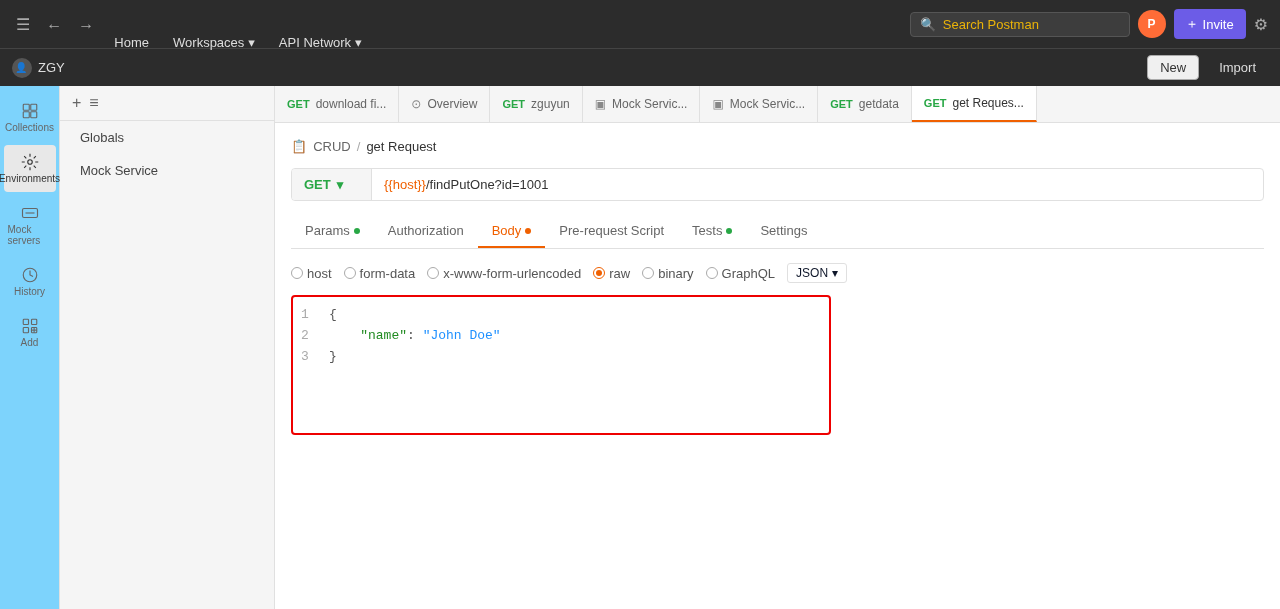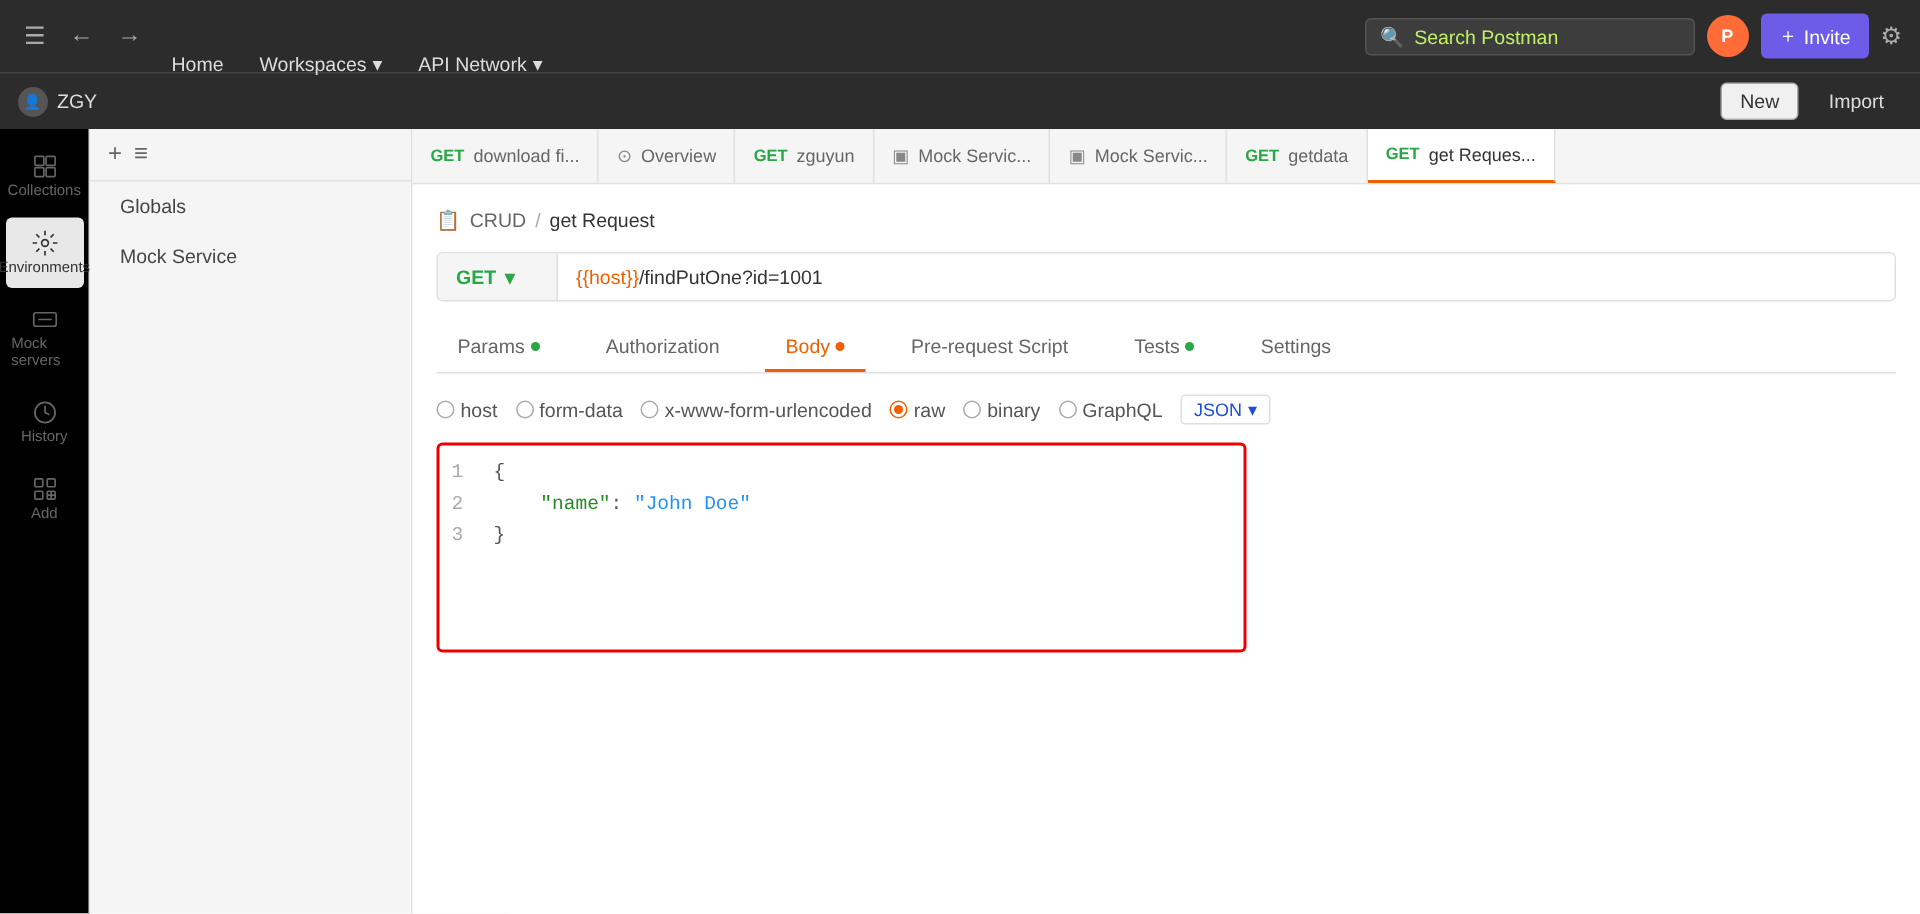--- a/index.html
+++ b/index.html
@@ -43,21 +43,21 @@
     .import-btn {
       background: none; border: none; color: #ddd; padding: 4px 12px;
       border-radius: 4px; cursor: pointer; font-size: 13px;
     }
 
     
     .main-layout { display: flex; height: calc(100vh - 86px); background: #fff; }
 
     
     .icon-sidebar {
-      width: 60px; background: #000000; border-right: 1px solid #e0e0e0;
+      width: 60px; background: #7dd3fc; border-right: 1px solid #e0e0e0;
       display: flex; flex-direction: column; align-items: center; padding-top: 8px; gap: 4px;
     }
     .icon-item {
       display: flex; flex-direction: column; align-items: center; gap: 2px;
       padding: 8px 4px; border-radius: 4px; cursor: pointer; width: 52px;
       color: #666; font-size: 10px;
     }
     .icon-item.active { background: #e8e8e8; color: #333; }
     .icon-item svg { width: 18px; height: 18px; }
 
@@ -105,21 +105,21 @@
       background: #f5f5f5; border-right: 1px solid #e0e0e0; cursor: pointer;
       font-size: 13px; font-weight: 600; color: #28a745; min-width: 80px;
     }
     .url-input {
       flex: 1; border: none; outline: none; padding: 8px 12px; font-size: 13px; color: #333;
     }
     .url-variable { color: #f06000; }
 
     
     .req-tabs {
-      display: flex; gap: 16px; border-bottom: 1px solid #e0e0e0; margin-bottom: 14px;
+      display: flex; gap: 0; border-bottom: 1px solid #e0e0e0; margin-bottom: 14px;
     }
     .req-tab {
       padding: 8px 14px; cursor: pointer; font-size: 13px; color: #666;
       border-bottom: 2px solid transparent; display: flex; align-items: center; gap: 4px;
     }
     .req-tab.active { color: #f06000; border-bottom-color: #f06000; }
     .dot { width: 6px; height: 6px; border-radius: 50%; display: inline-block; }
     .dot-green { background: #28a745; }
     .dot-orange { background: #f06000; }
 
@@ -129,21 +129,21 @@
     }
     .radio-opt { display: flex; align-items: center; gap: 4px; cursor: pointer; font-size: 13px; color: #555; }
     .radio-circle {
       width: 12px; height: 12px; border-radius: 50%; border: 1.5px solid #aaa;
       display: flex; align-items: center; justify-content: center;
     }
     .radio-circle.selected { border-color: #f06000; }
     .radio-circle.selected::after { content: ''; width: 6px; height: 6px; border-radius: 50%; background: #f06000; }
     .json-select {
       display: flex; align-items: center; gap: 4px; border: 1px solid #e0e0e0;
-      border-radius: 3px; padding: 2px 8px; font-size: 12px; cursor: pointer; color: #1d4ed8;
+      border-radius: 3px; padding: 2px 8px; font-size: 12px; cursor: pointer; color: #0f172a;
     }
 
     
     .code-editor {
       border: 2px solid #e00; border-radius: 4px; background: #fff;
       font-family: 'Courier New', monospace; font-size: 13px; padding: 8px;
       min-height: 140px; max-width: 540px;
     }
     .code-line { display: flex; gap: 12px; line-height: 1.6; }
     .line-num { color: #aaa; user-select: none; min-width: 16px; }
@@ -173,21 +173,21 @@
     <span>Workspaces</span>
     <span>▾</span>
   </button>
   <button class="top-nav-btn">
     <span>API Network</span>
     <span>▾</span>
   </button>
   <div class="top-nav-spacer"></div>
   <div class="search-bar">
     <span>🔍</span>
-    <span style="color:#bef264;">Search Postman</span>
+    <span style="color:#eab308;">Search Postman</span>
   </div>
   <div class="postman-icon">P</div>
   <button class="invite-btn">
     <span>＋</span>
     <span>Invite</span>
   </button>
   <span class="settings-icon">⚙</span>
 </div>
 
 <div class="second-bar">

